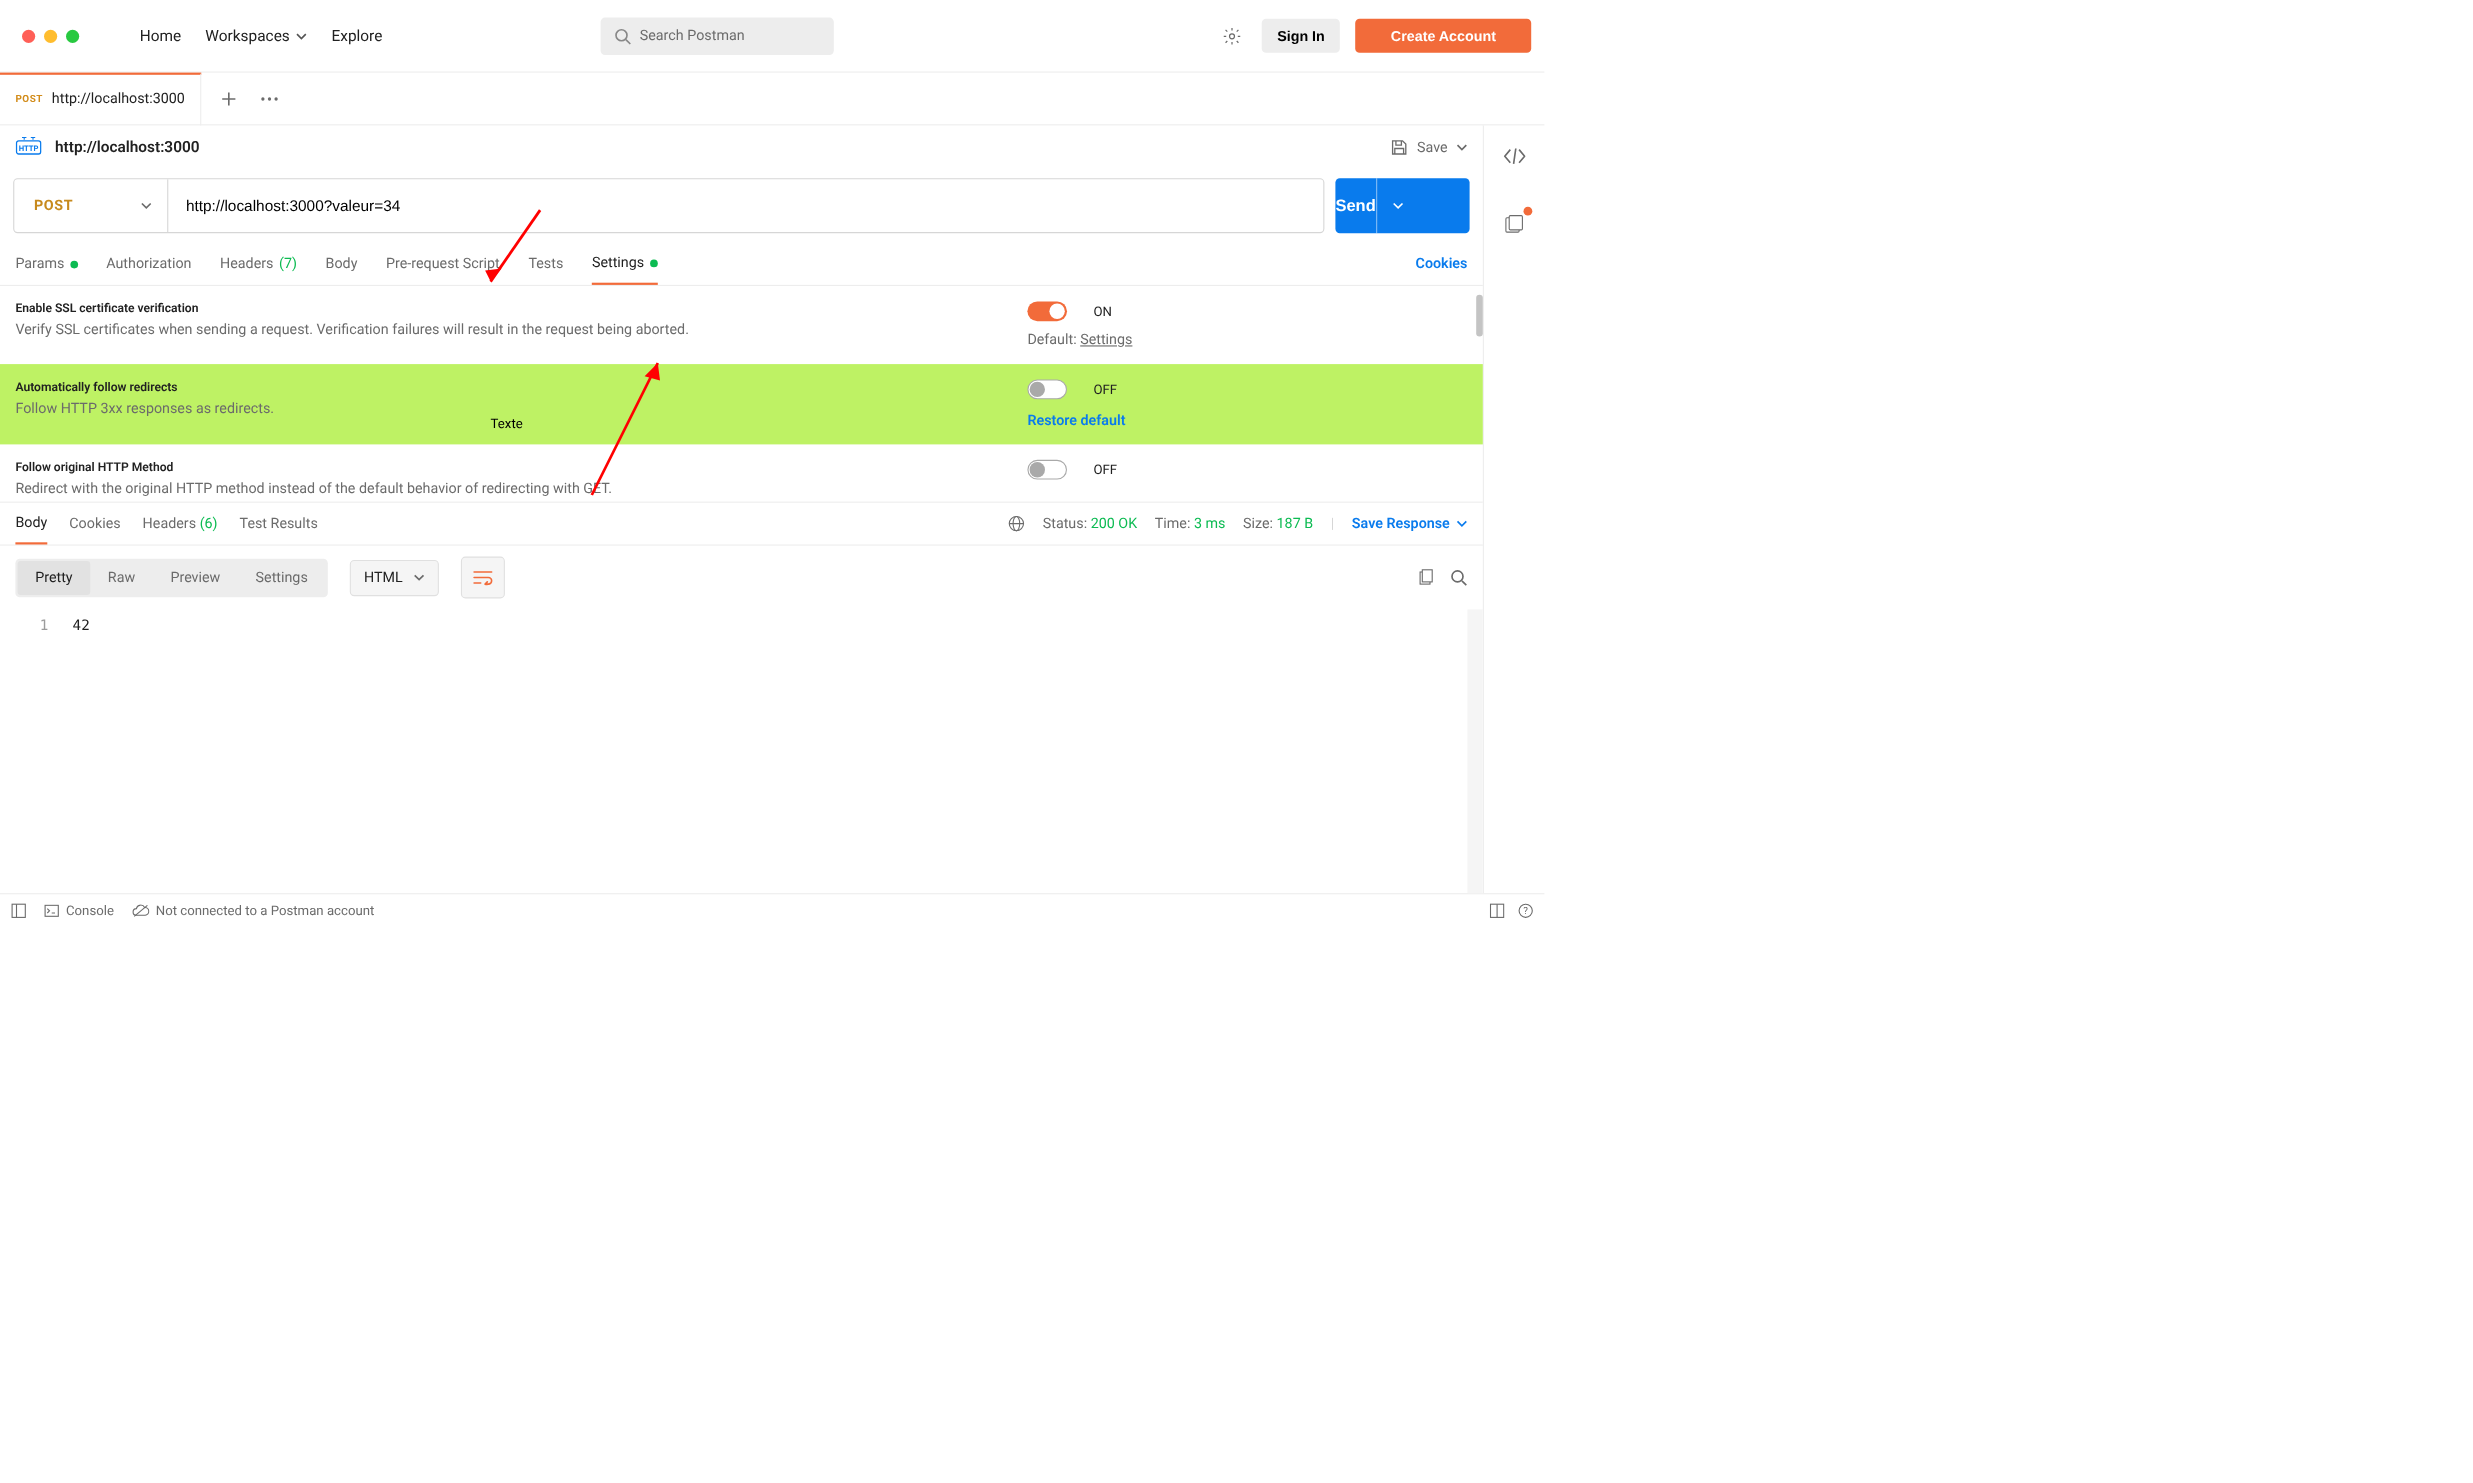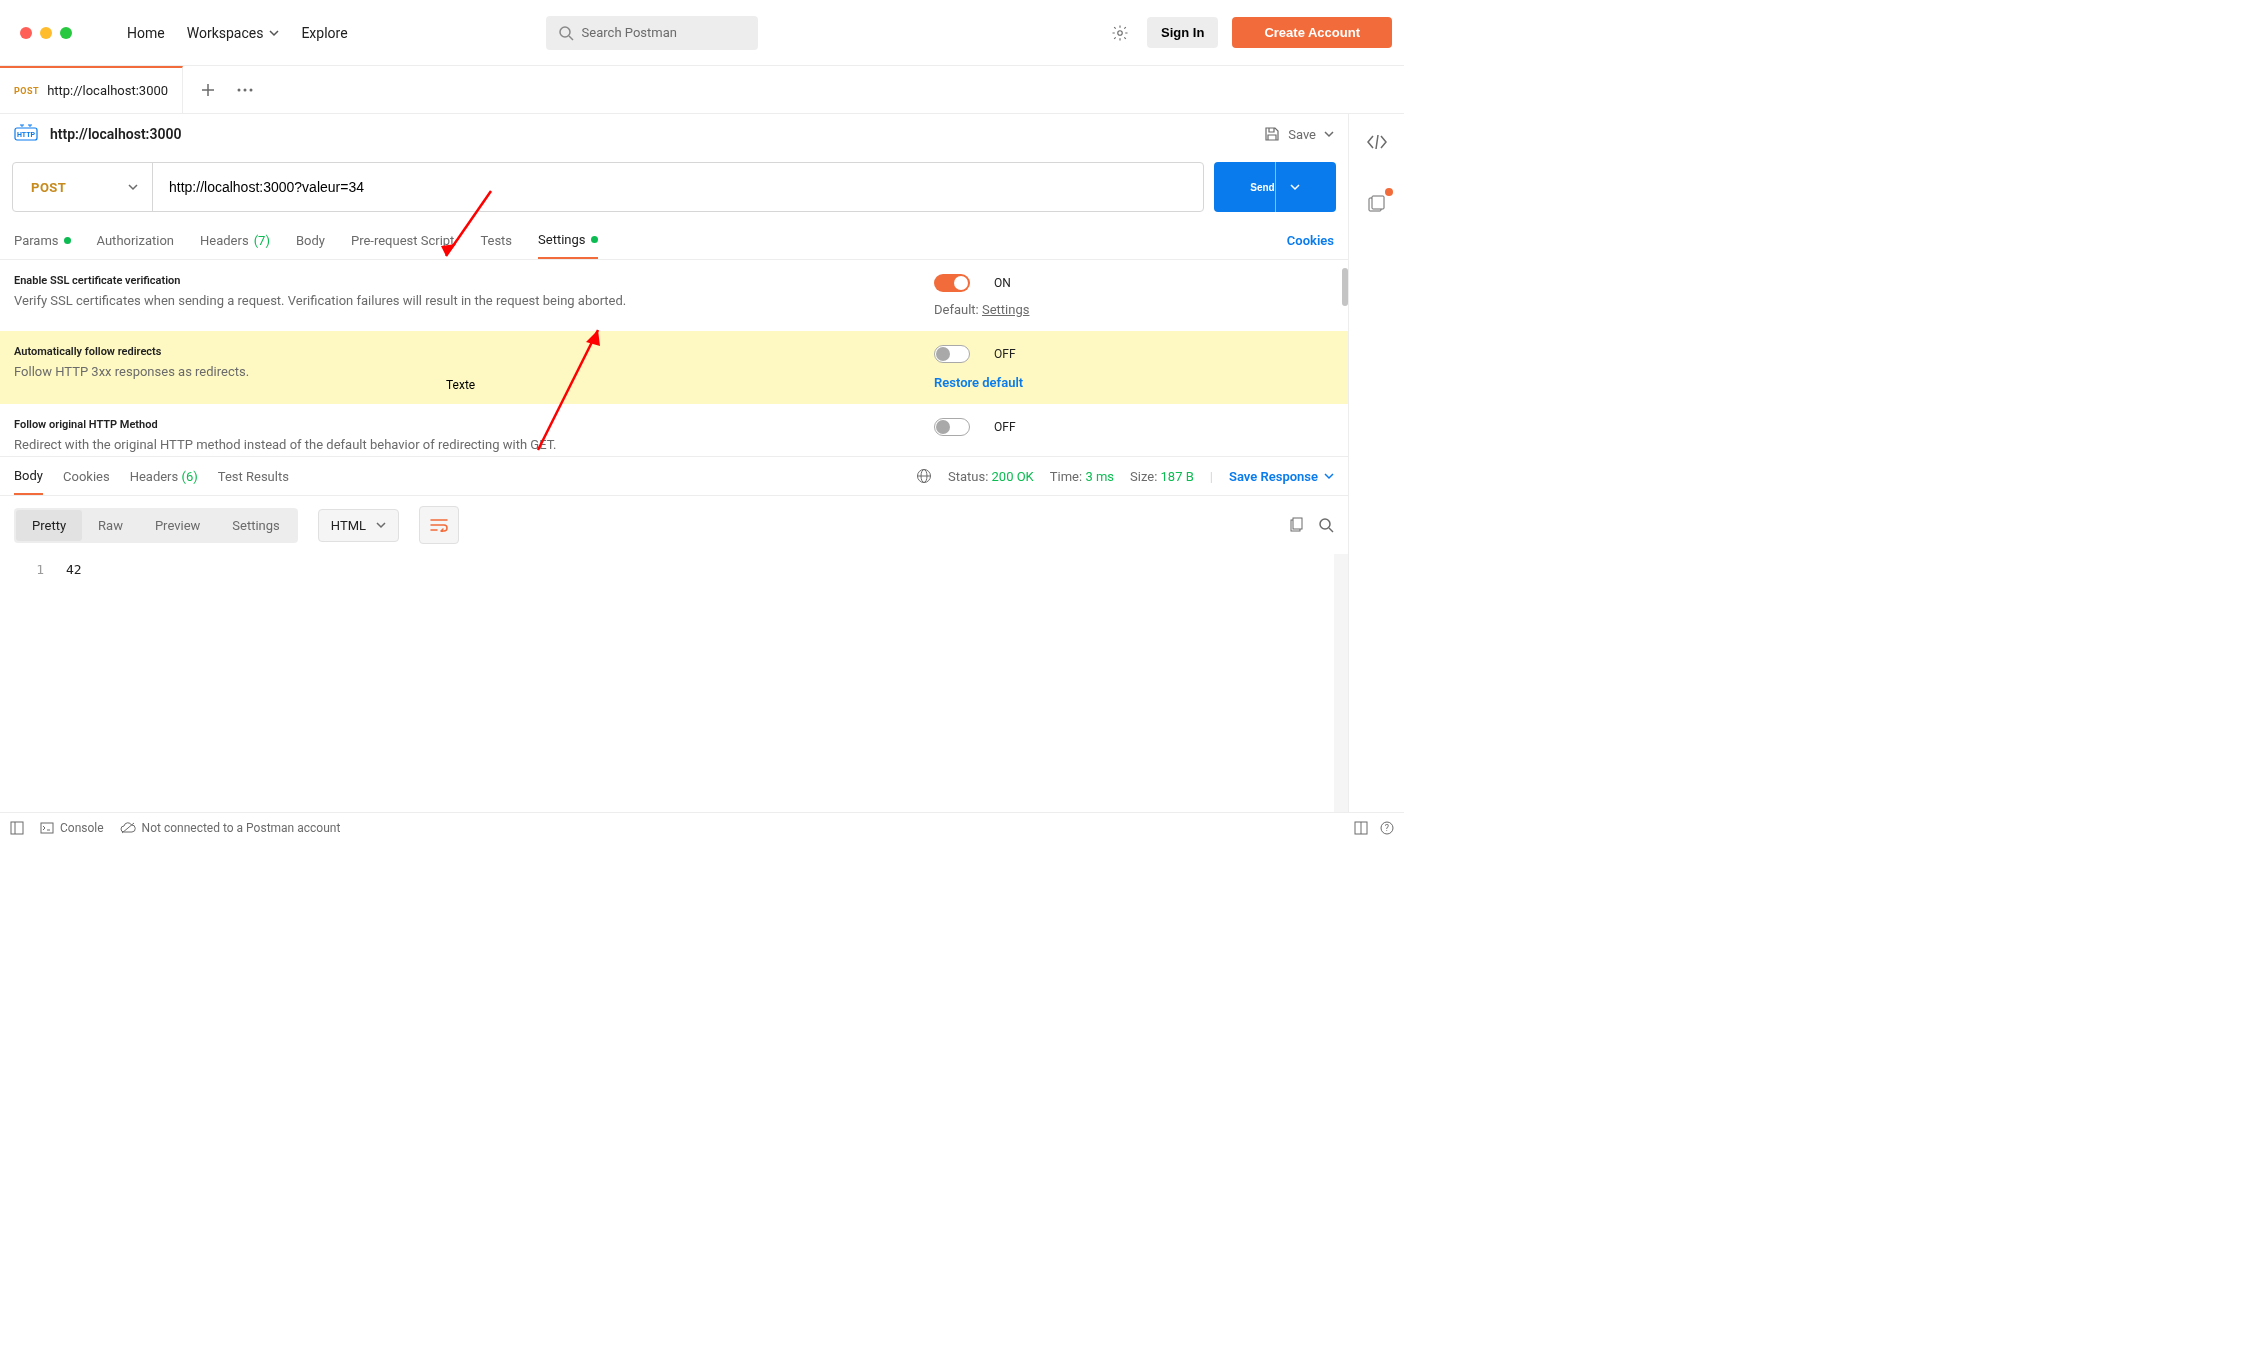--- a/index.html
+++ b/index.html
@@ -39,35 +39,35 @@
 .http-icon { width:24px; height:20px; display:flex; align-items:center; justify-content:center; }
 .req-title { font-weight:600; font-size:14px; }
 .save-group { margin-left:auto; display:flex; align-items:center; gap:8px; color:#6b6b6b; cursor:pointer; }
 
 
 .url-row { padding: 8px 12px; display:flex; gap:10px; }
 .url-box { flex:1; border:1px solid #d6d6d6; border-radius:4px; display:flex; align-items:center; height:50px; }
 .method-select { width:140px; height:100%; display:flex; align-items:center; justify-content:space-between; padding:0 14px 0 18px; border-right:1px solid #d6d6d6; cursor:pointer; }
 .method-label { color:#c78a1d; font-weight:700; letter-spacing:0.5px; }
 .url-input { flex:1; border:none; height:100%; padding:0 16px; font-size:14px; outline:none; background:transparent; }
-.send-btn { background:#097bed; color:#fff; border:none; border-radius:4px; height:50px; width:122px; display:flex; align-items:center; justify-content:center; font-weight:600; font-size:10px; gap:0; cursor:pointer; }
+.send-btn { background:#097bed; color:#fff; border:none; border-radius:4px; height:50px; width:122px; display:flex; align-items:center; font-weight:600; font-size:15px; gap:0; cursor:pointer; }
 .send-caret { border-left:1px solid rgba(255,255,255,0.5); padding-left:14px; height:100%; display:flex; align-items:center; }
 
 
 .subtabs { display:flex; align-items:center; padding: 12px 14px 0; gap:26px; font-size:13px; color:#6b6b6b; border-bottom:1px solid #ededed; }
 .subtab { padding-bottom:10px; cursor:pointer; position:relative; display:flex; align-items:center; gap:5px; }
 .subtab.active { color:#212121; border-bottom:2px solid #f26b3a; }
 .dotg { width:7px; height:7px; background:#0cbb52; border-radius:50%; display:inline-block; }
 .hdrcount { color:#0cbb52; }
 .cookies-link { margin-left:auto; color:#097bed; font-weight:600; cursor:pointer; padding-bottom:10px; }
 
 
 .settings-area { flex:0 0 auto; position:relative; }
 .setting-row { display:flex; padding:14px 14px; gap:40px; }
-.setting-row.highlight { background:#fef9c3; }
+.setting-row.highlight { background:#bef264; }
 .setting-left { flex:1; }
 .setting-title { font-weight:600; font-size:11px; margin-bottom:6px; }
 .setting-desc { color:#6b6b6b; font-size:13px; }
 .setting-right { width:400px; }
 .toggle-wrap { display:flex; align-items:center; gap:24px; }
 .toggle { width:36px; height:18px; border-radius:10px; position:relative; cursor:pointer; }
 .toggle.on { background:#f26b3a; }
 .toggle.off { background:#fff; border:1px solid #a9a9a9; }
 .knob { width:14px; height:14px; border-radius:50%; position:absolute; top:1px; }
 .toggle.on .knob { right:2px; background:#fff; top:2px; }

